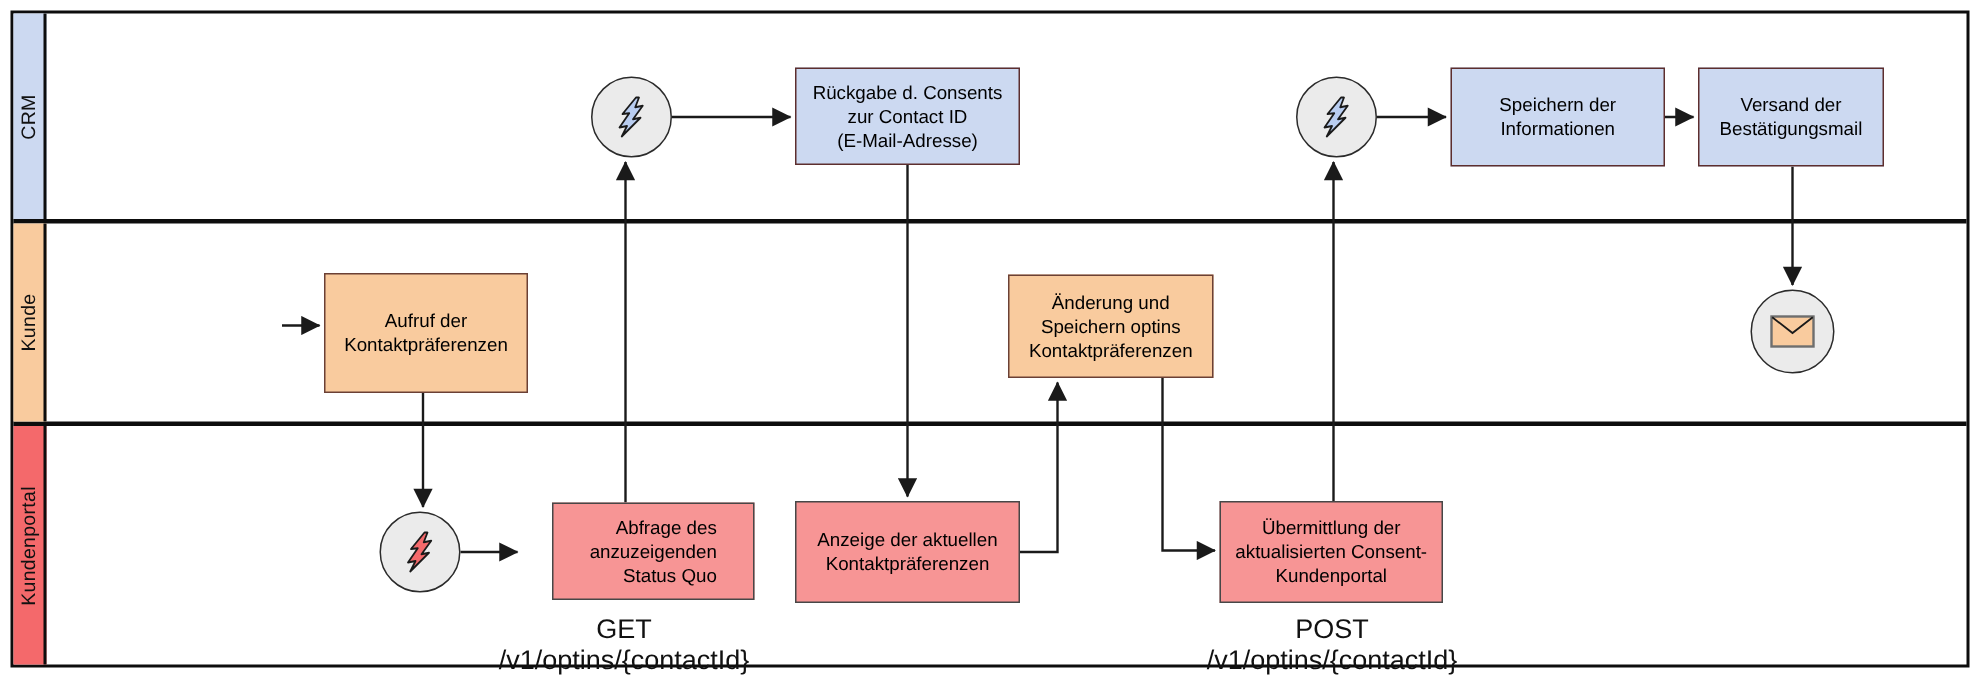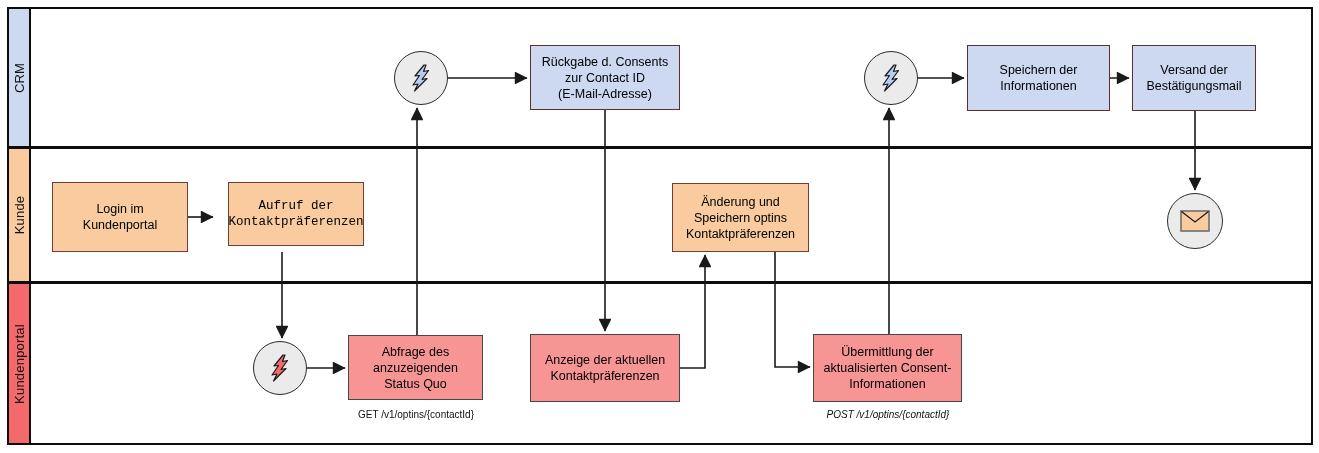--- a/index.html
+++ b/index.html
@@ -75,21 +75,21 @@
     border: 1.6px solid #2b2b2b;
     display: flex;
     align-items: center;
     justify-content: center;
     z-index: 3;
   }
   .event-circle.mail { width: 56px; height: 56px; }
 
   .api-label {
     position: absolute;
-    font-size: 10px;
+    font-size: 18px;
     color: #111;
     text-align: center;
     z-index: 3;
   }
 
   .connector-layer {
     position: absolute;
     left: 0; top: 0;
     z-index: 2;
     pointer-events: none;
@@ -154,44 +154,42 @@
   <div class="event-circle" style="left:864px; top:51px;">
     <svg width="20" height="28" viewBox="0 0 18 28">
       <polygon points="12,1 3,12 7.5,11.5 1,21 6,20 2.5,27 15,14.5 10,15.5 16.5,6.5 11.5,7.5 14,1" fill="#b9cdf0" stroke="#1a1a1a" stroke-width="1.2" stroke-linejoin="round"></polygon>
     </svg>
   </div>
   <div class="node node-blue" style="left:967px; top:45px; width:143px; height:66px;">Speichern der
 Informationen</div>
   <div class="node node-blue" style="left:1132px; top:45px; width:124px; height:66px;">Versand der
 Bestätigungsmail</div>
 
-  <div class="node node-orange" style="left:52px; top:182px; width:136px; height:70px;">Login im
-Kundenportal</div>
-  <div class="node node-orange" style="left:228px; top:182px; width:136px; height:64px;font-family:Liberation Mono, monospace;">Aufruf der
+  <div class="node node-orange" style="left:216px; top:182px; width:136px; height:80px;">Aufruf der
 Kontaktpräferenzen</div>
   <div class="node node-orange" style="left:672px; top:183px; width:137px; height:69px;">Änderung und
 Speichern optins
 Kontaktpräferenzen</div>
   <div class="event-circle mail" style="left:1167px; top:193px;">
     <svg width="30" height="22" viewBox="0 0 30 22">
       <rect x="1" y="1" width="28" height="20" fill="#f9cb9e" stroke="#6e6e6e" stroke-width="1.6"></rect>
       <polyline points="1.5,1.5 15,12 28.5,1.5" fill="none" stroke="#1a1a1a" stroke-width="1.2"></polyline>
     </svg>
   </div>
 
   <div class="event-circle" style="left:253px; top:341px;">
     <svg width="20" height="28" viewBox="0 0 18 28">
       <polygon points="12,1 3,12 7.5,11.5 1,21 6,20 2.5,27 15,14.5 10,15.5 16.5,6.5 11.5,7.5 14,1" fill="#f4696b" stroke="#1a1a1a" stroke-width="1.2" stroke-linejoin="round"></polygon>
     </svg>
   </div>
-  <div class="node node-red" style="left:348px; top:335px; width:135px; height:65px;">Abfrage des
+  <div class="node node-red" style="left:368px; top:335px; width:135px; height:65px;text-align:right;">Abfrage des
 anzuzeigenden
 Status Quo</div>
   <div class="node node-red" style="left:530px; top:334px; width:150px; height:68px;text-align:center;">Anzeige der aktuellen
 Kontaktpräferenzen</div>
   <div class="node node-red" style="left:813px; top:334px; width:149px; height:68px;">Übermittlung der
 aktualisierten Consent-
-Informationen</div>
+Kundenportal</div>
 
   <div class="api-label" style="left:330px; top:409px; width:172px;">GET /v1/optins/{contactId}</div>
-  <div class="api-label" style="left:798px; top:409px; width:180px;font-style:italic;">POST /v1/optins/{contactId}</div>
+  <div class="api-label" style="left:798px; top:409px; width:180px;">POST /v1/optins/{contactId}</div>
 
 </div>
 
 </body></html>

